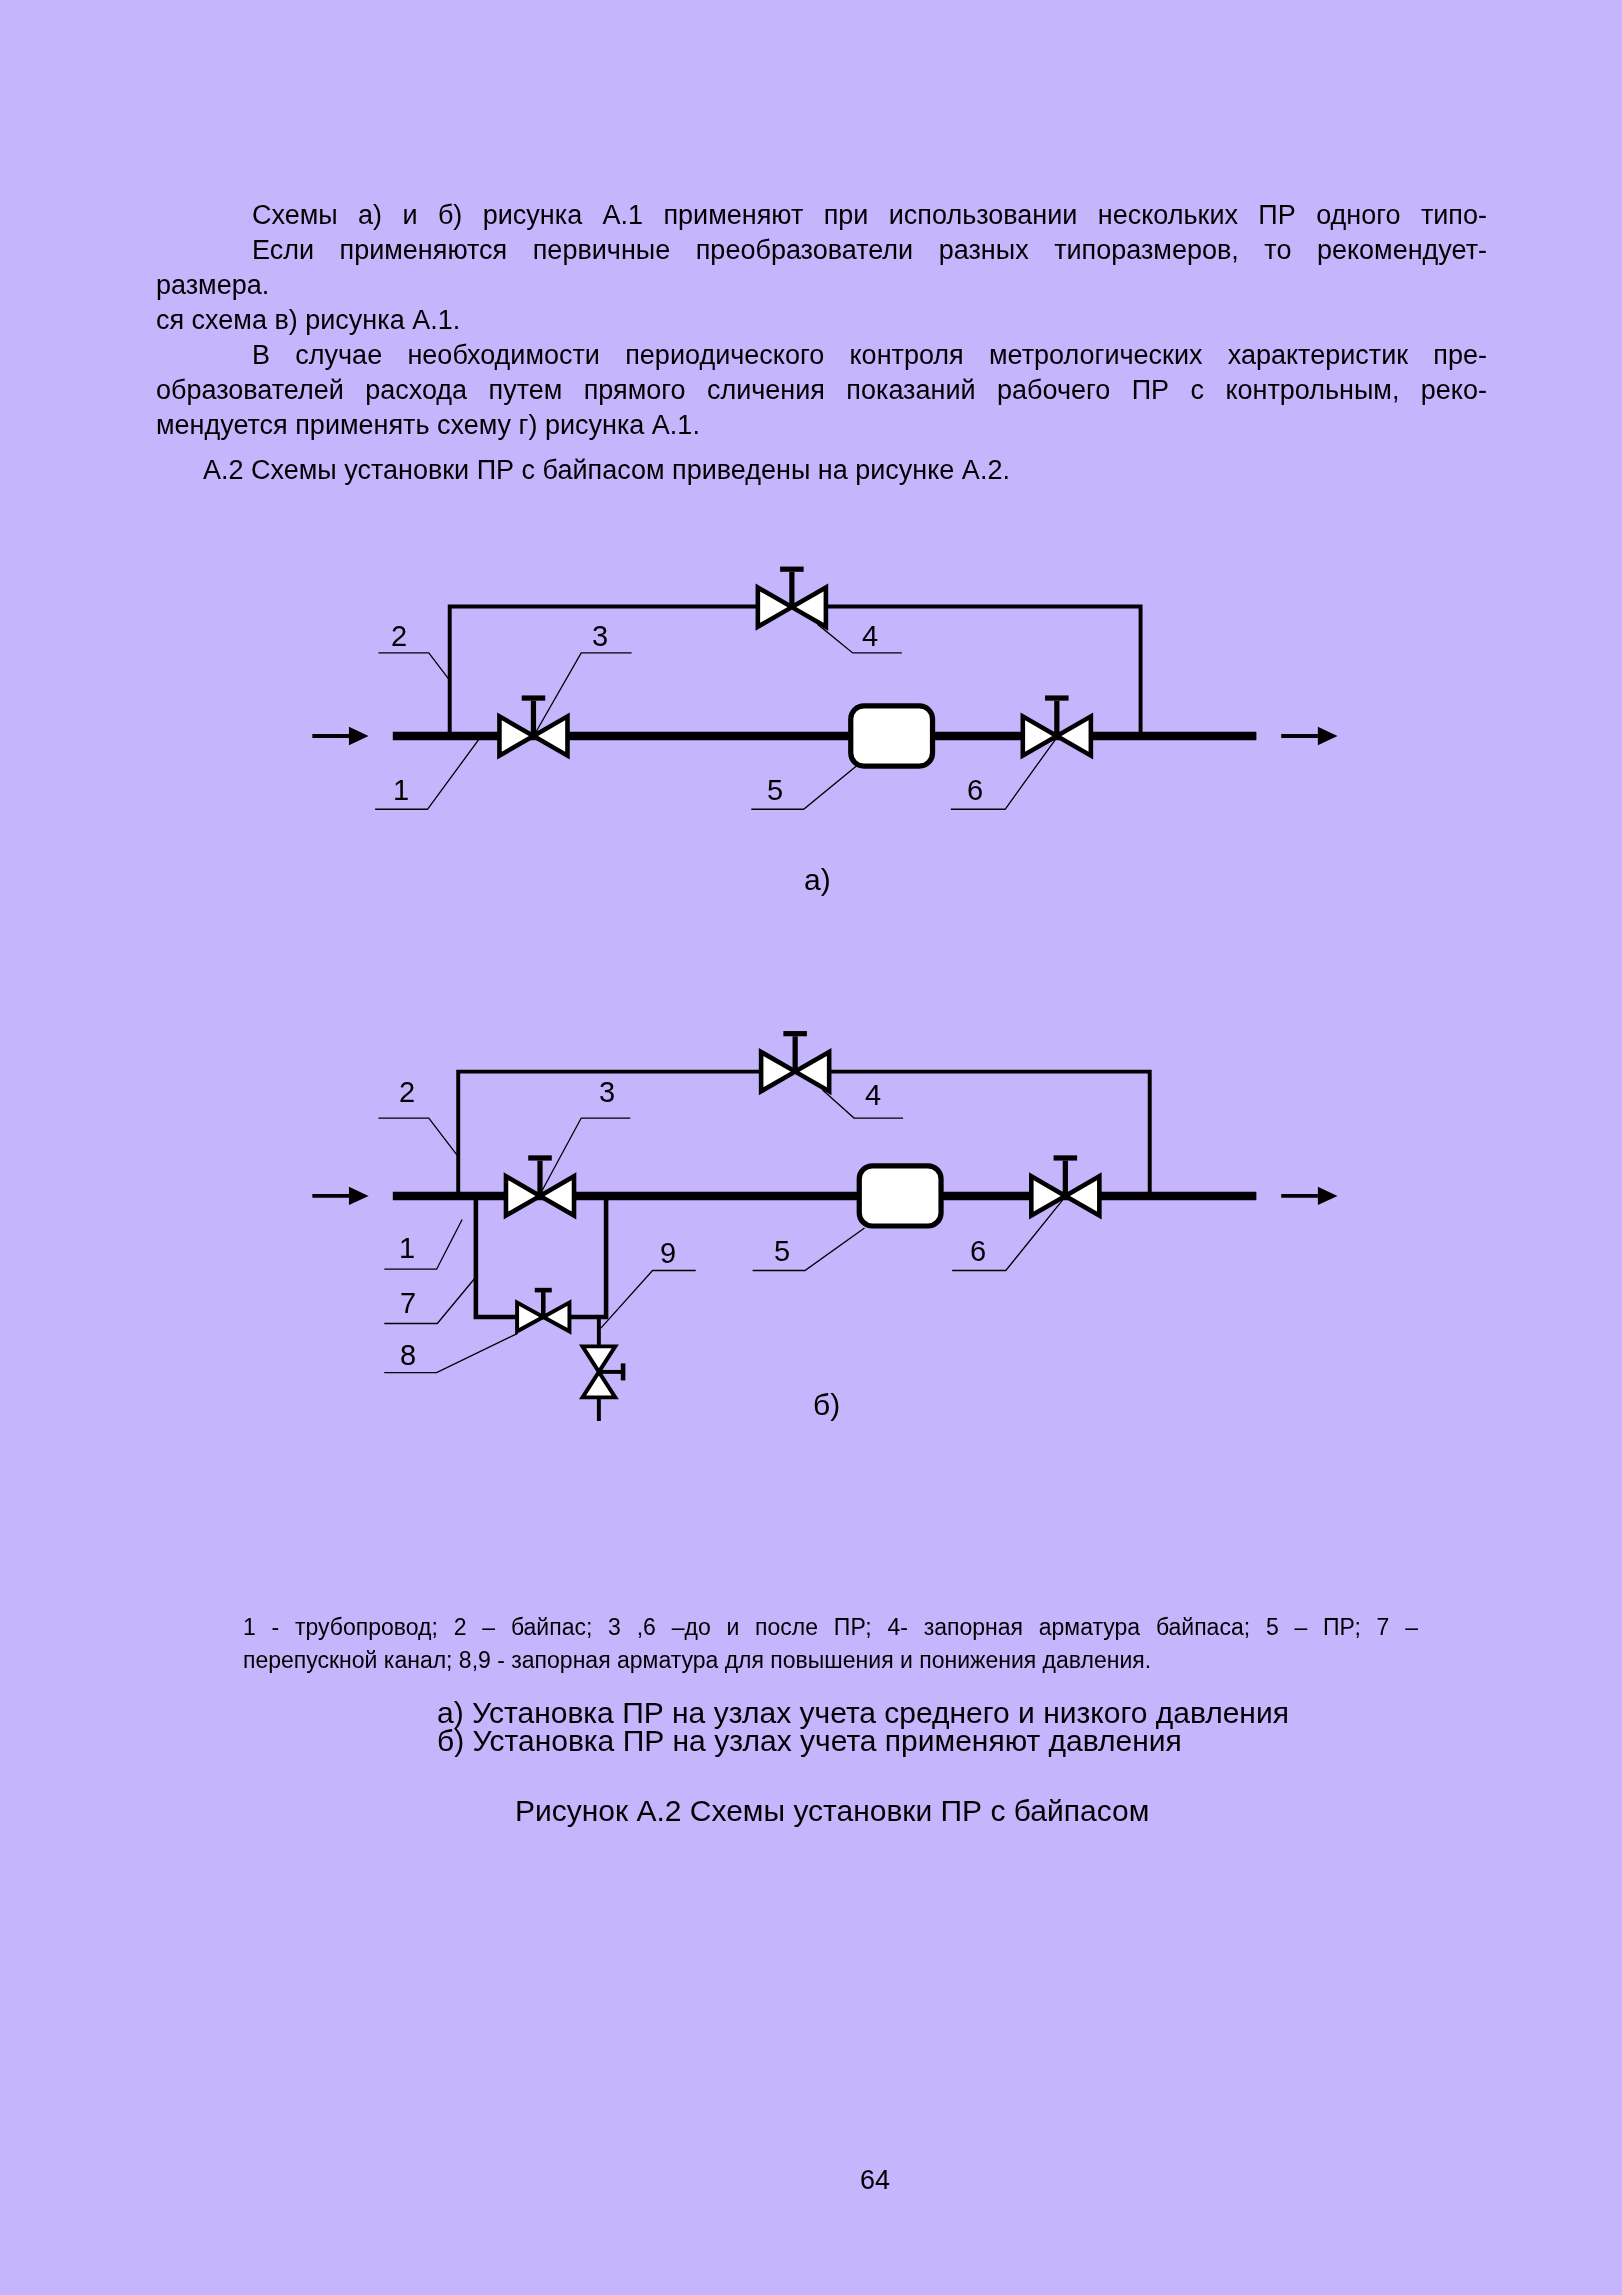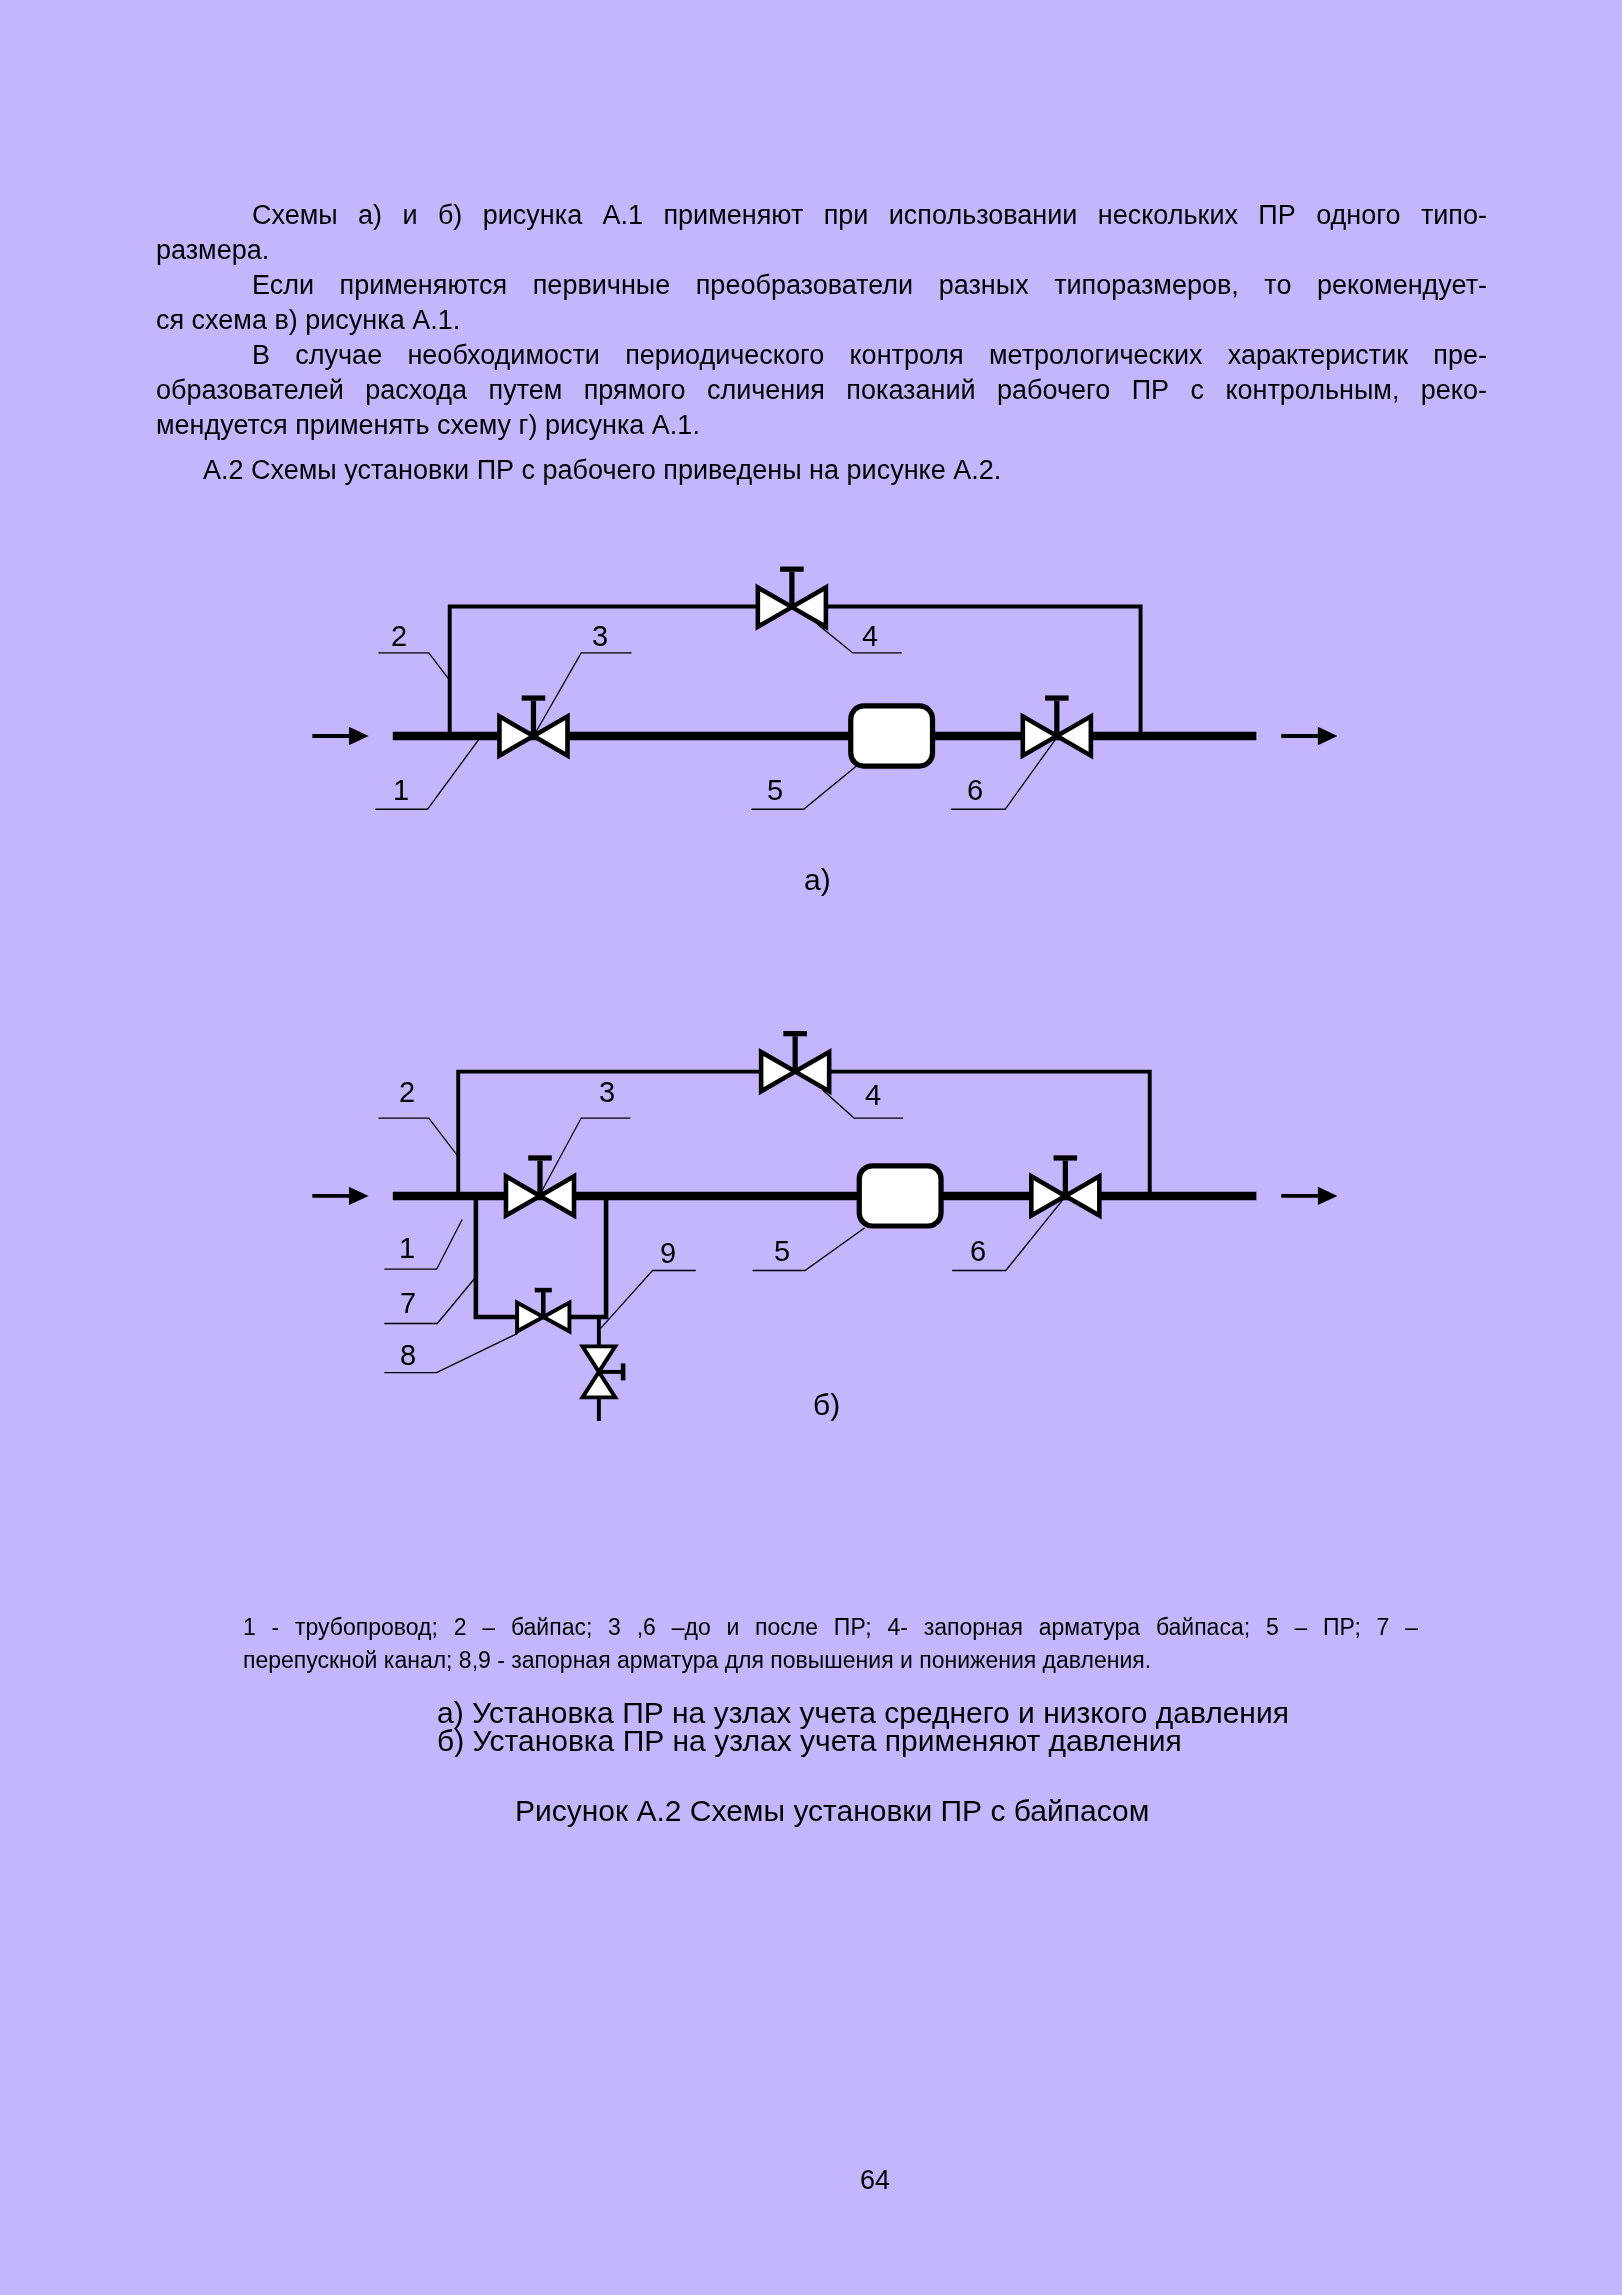--- a/index.html
+++ b/index.html
@@ -40,29 +40,29 @@
   }
   svg{position:absolute;left:0;top:0;}
 </style>
 </head>
 <body>
 
 <div id="page">
 
   <div class="bodytext">
     <div class="bodyline jl ind">Схемы а) и б) рисунка А.1 применяют при использовании нескольких ПР одного типо-</div>
+    <div class="bodyline jl ind">Если применяются первичные преобразователи разных типоразмеров, то рекомендует-</div>
     <div class="bodyline">размера.</div>
-    <div class="bodyline jl ind">Если применяются первичные преобразователи разных типоразмеров, то рекомендует-</div>
     <div class="bodyline">ся схема в) рисунка А.1.</div>
     <div class="bodyline jl ind">В случае необходимости периодического контроля метрологических характеристик пре-</div>
     <div class="bodyline jl">образователей расхода путем прямого сличения показаний рабочего ПР с контрольным, реко-</div>
     <div class="bodyline">мендуется применять схему г) рисунка А.1.</div>
   </div>
 
-  <div class="a2line">А.2 Схемы установки ПР с рабочего приведены на рисунке А.2.</div>
+  <div class="a2line">А.2 Схемы установки ПР с байпасом приведены на рисунке А.2.</div>
 
   <svg width="1623" height="2295" viewBox="0 0 2480 3508">
     <defs>
       <g id="valveH">
         <polygon points="-52,-30 -52,30 0,0" fill="#fff" stroke="#000" stroke-width="7" stroke-linejoin="miter"></polygon>
         <polygon points="52,-30 52,30 0,0" fill="#fff" stroke="#000" stroke-width="7" stroke-linejoin="miter"></polygon>
         <line x1="0" y1="-2" x2="0" y2="-54" stroke="#000" stroke-width="8"></line>
         <line x1="-18" y1="-58" x2="18" y2="-58" stroke="#000" stroke-width="8"></line>
       </g>
       <g id="valveHs">

